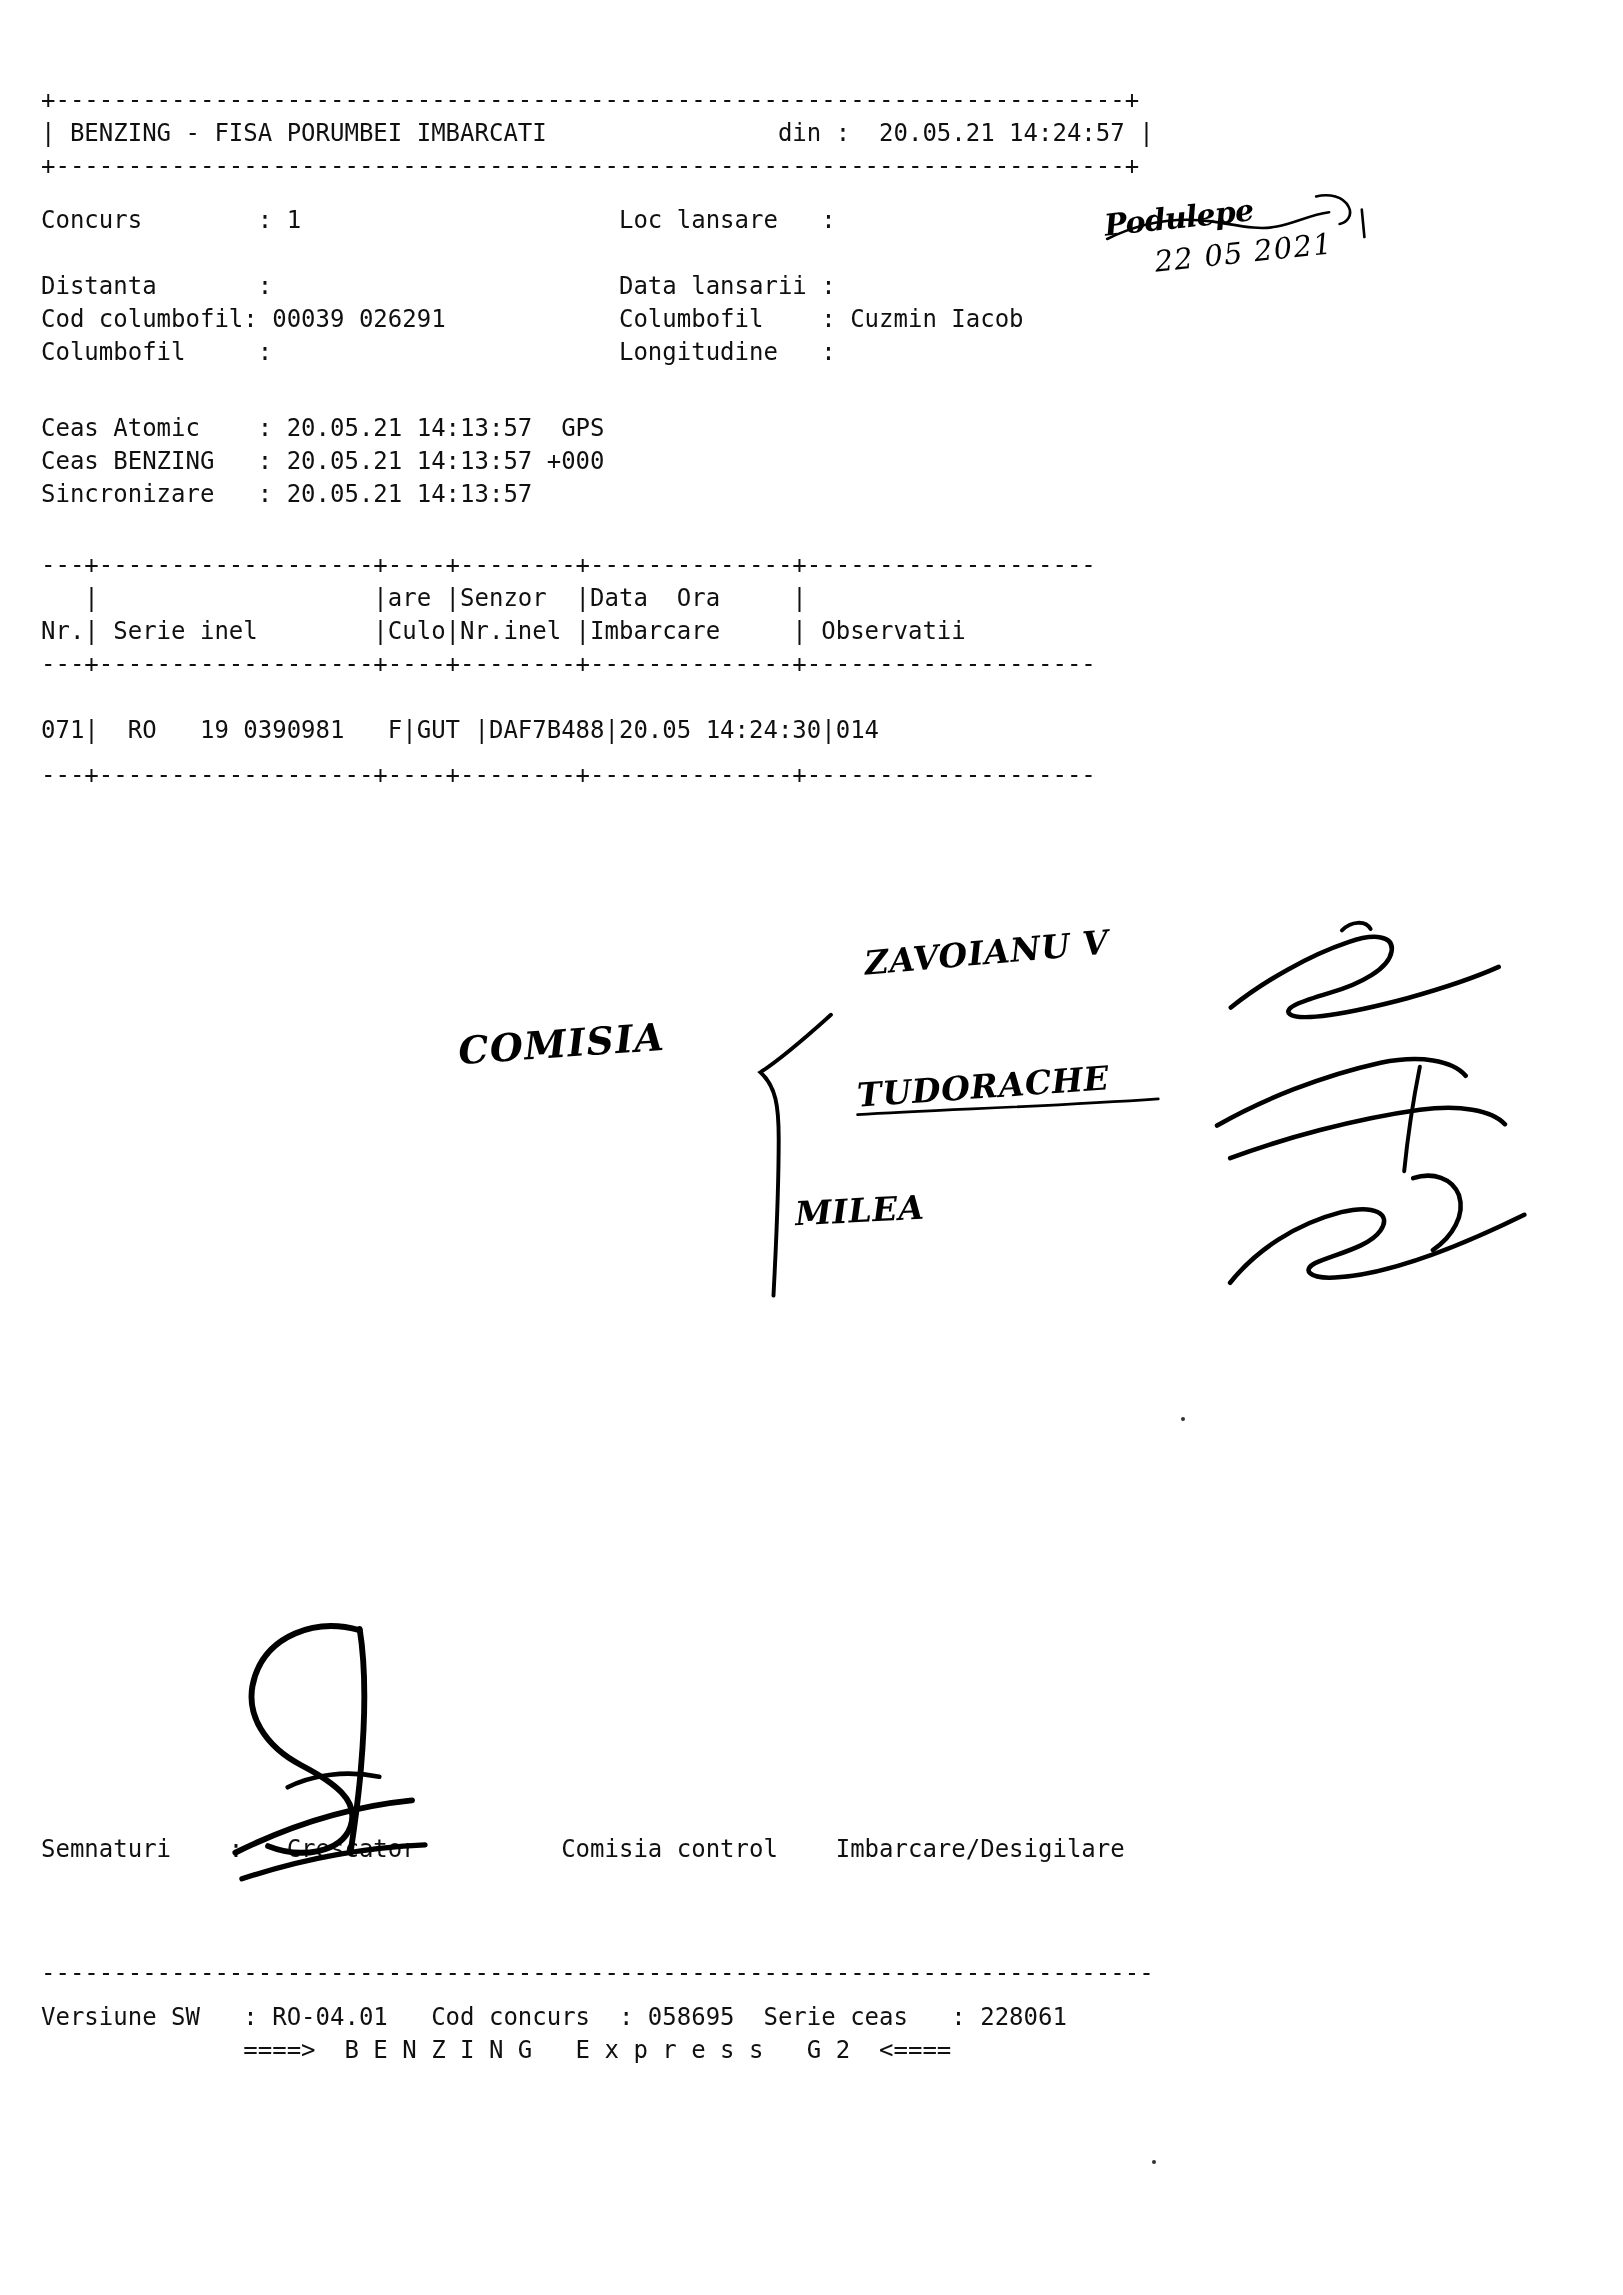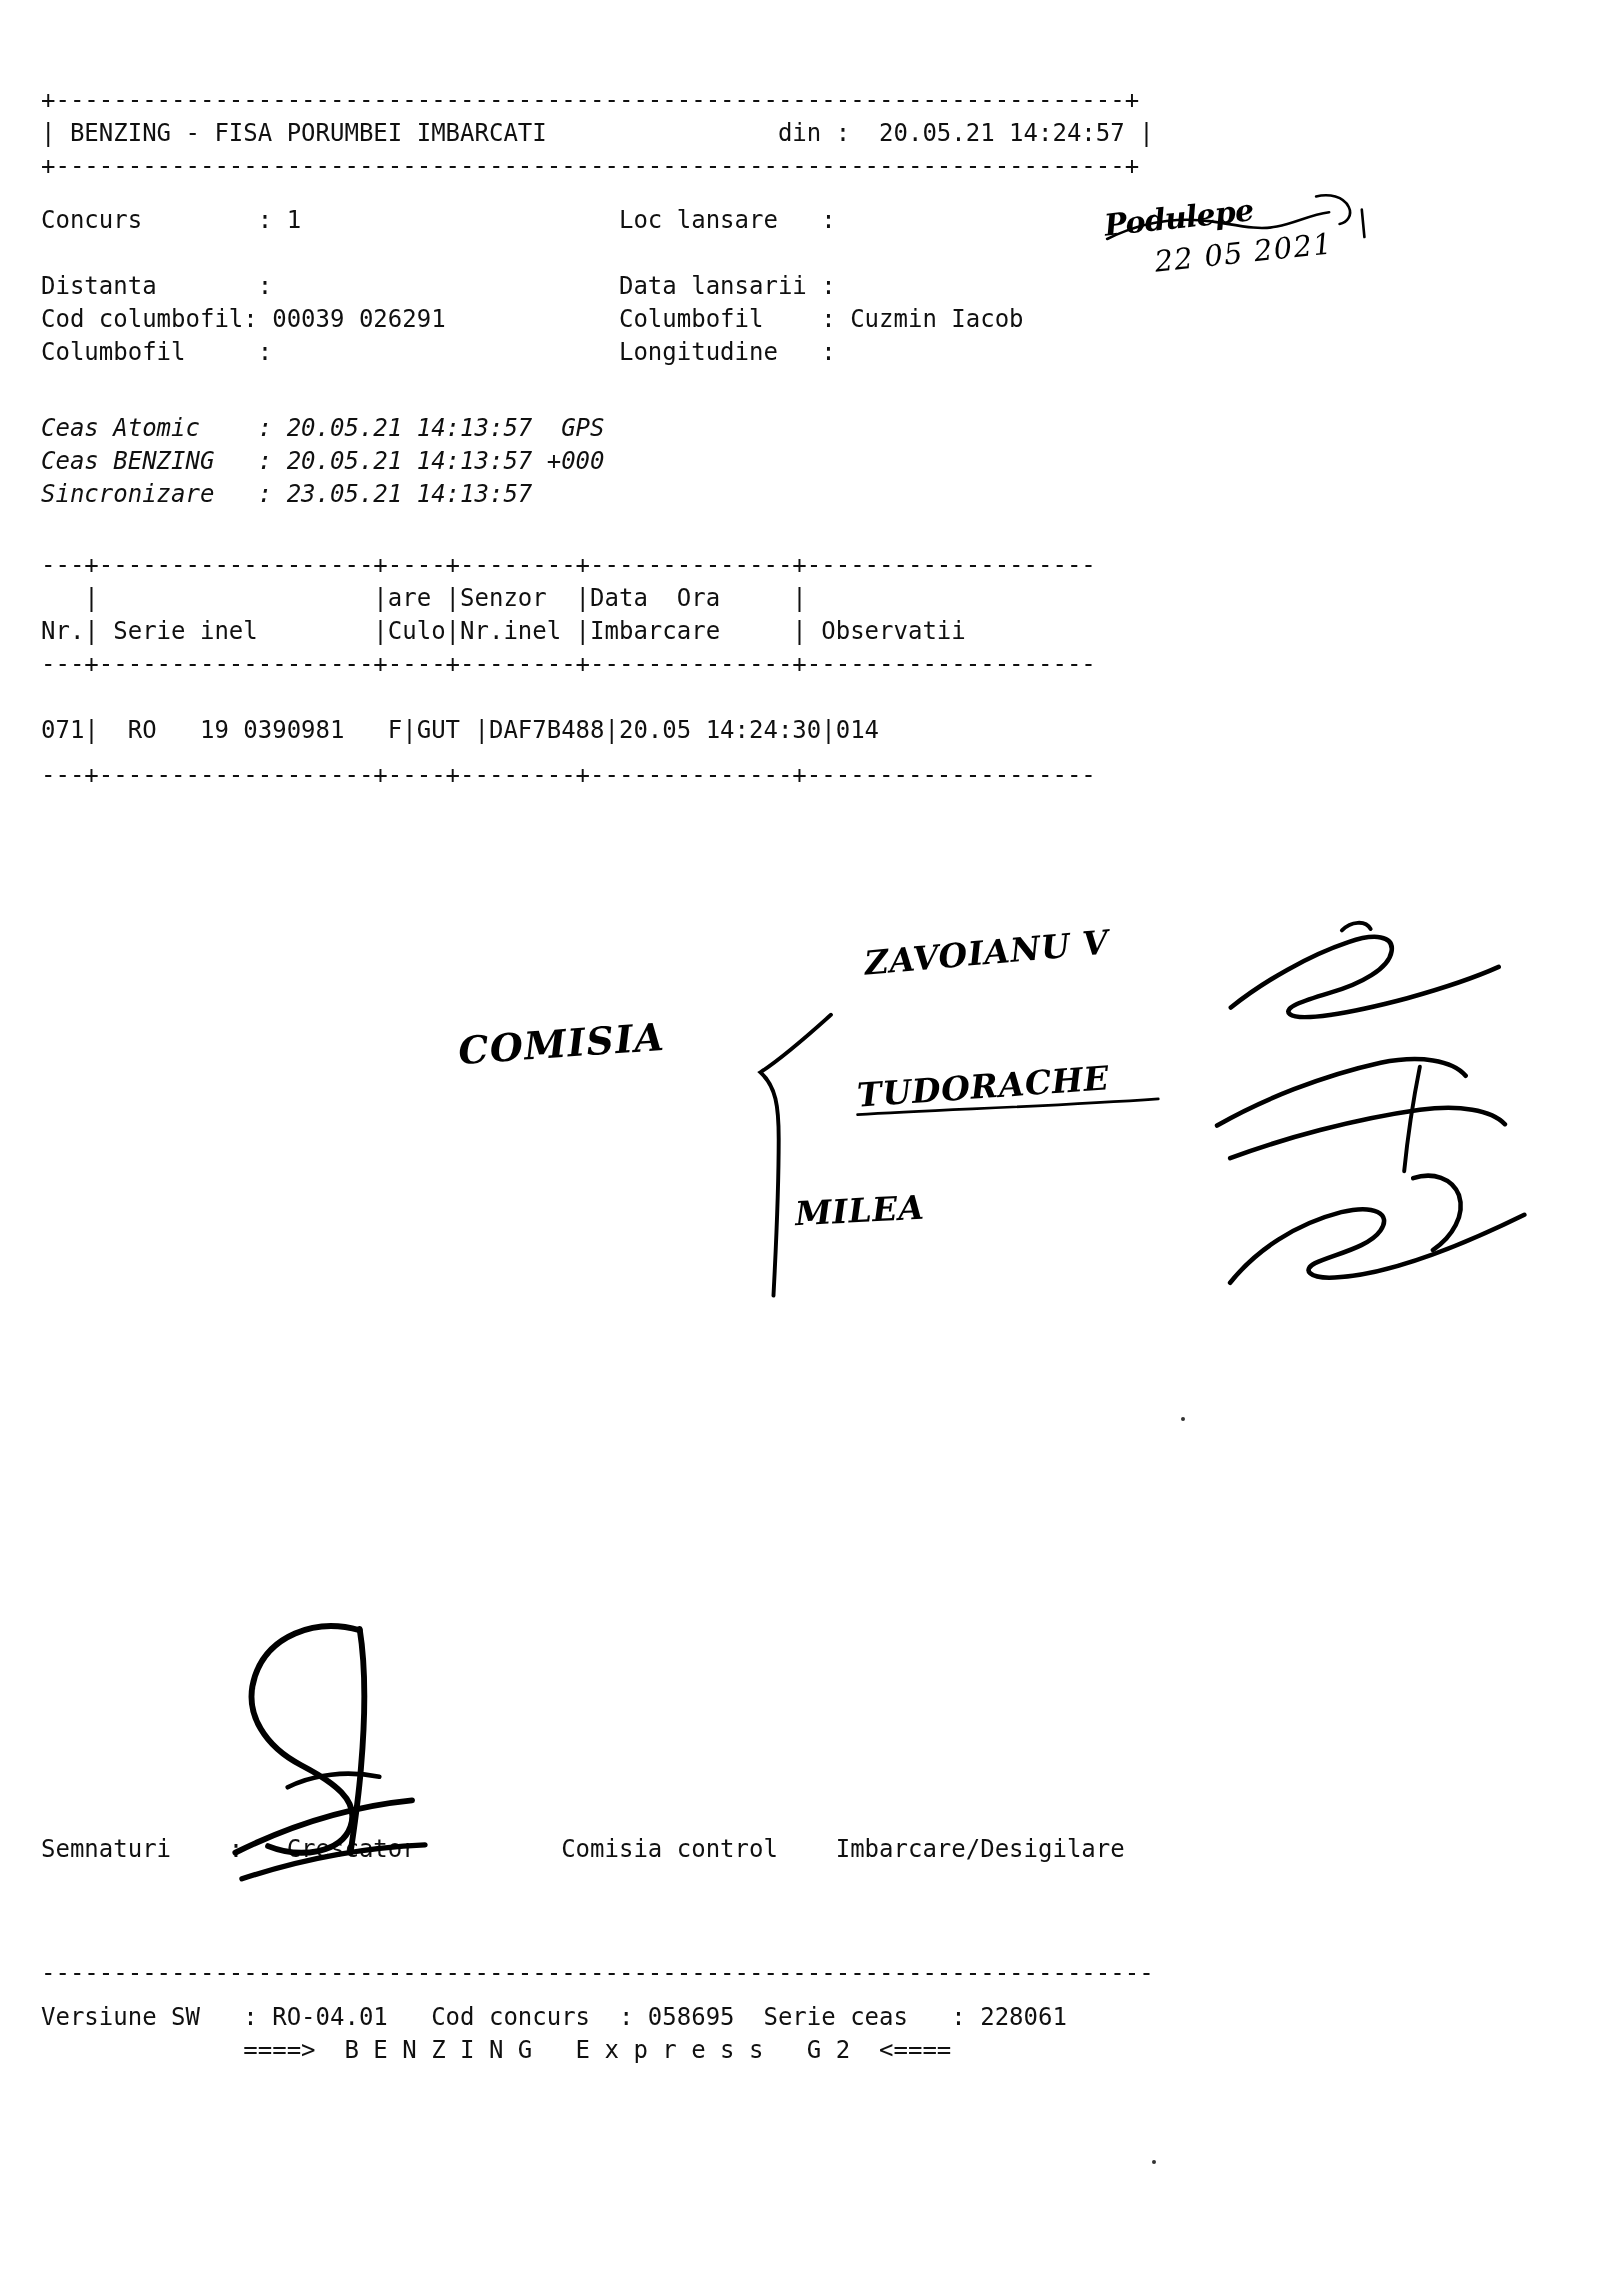--- a/index.html
+++ b/index.html
@@ -29,21 +29,21 @@
     letter-spacing: 0px;
     white-space: pre;
     color: #101010;
   }
 
   
   .blk { position: absolute; }
 
   #header-box      { left: 41px;  top: 84px; }
   #info-block      { left: 41px;  top: 204px; }
-  #clock-block     { left: 41px;  top: 412px; font-style: italic; }
+  #clock-block     { left: 41px;  top: 412px; }
   #table-block     { left: 41px;  top: 549px; }
   #signature-row   { left: 41px;  top: 1833px; }
   #footer-block    { left: 41px;  top: 1957px; }
 
   
   .hand {
     position: absolute;
     font-family: "DejaVu Serif", serif;
     color: #000000;
     pointer-events: none;
@@ -122,21 +122,21 @@
     <pre class="mono">Concurs        : 1                      Loc lansare   :</pre>
     <pre class="mono" style="height:33px">&nbsp;</pre>
     <pre class="mono">Distanta       :                        Data lansarii :</pre>
     <pre class="mono">Cod columbofil: 00039 026291            Columbofil    : Cuzmin Iacob</pre>
     <pre class="mono">Columbofil     :                        Longitudine   :</pre>
   </div>
 
   <div class="blk" id="clock-block">
     <pre class="mono">Ceas Atomic    : 20.05.21 14:13:57  GPS</pre>
     <pre class="mono">Ceas BENZING   : 20.05.21 14:13:57 +000</pre>
-    <pre class="mono">Sincronizare   : 23.05.21 14:13:57</pre>
+    <pre class="mono">Sincronizare   : 20.05.21 14:13:57</pre>
   </div>
 
   <div class="blk" id="table-block">
     <pre class="mono">---+-------------------+----+--------+--------------+--------------------</pre>
     <pre class="mono">   |                   |are |Senzor  |Data  Ora     |</pre>
     <pre class="mono">Nr.| Serie inel        |Culo|Nr.inel |Imbarcare     | Observatii</pre>
     <pre class="mono">---+-------------------+----+--------+--------------+--------------------</pre>
     <pre class="mono" style="height:33px">&nbsp;</pre>
     <pre class="mono">071|  RO   19 0390981   F|GUT |DAF7B488|20.05 14:24:30|014</pre>
     <pre class="mono" style="height:11.8px">&nbsp;</pre>

